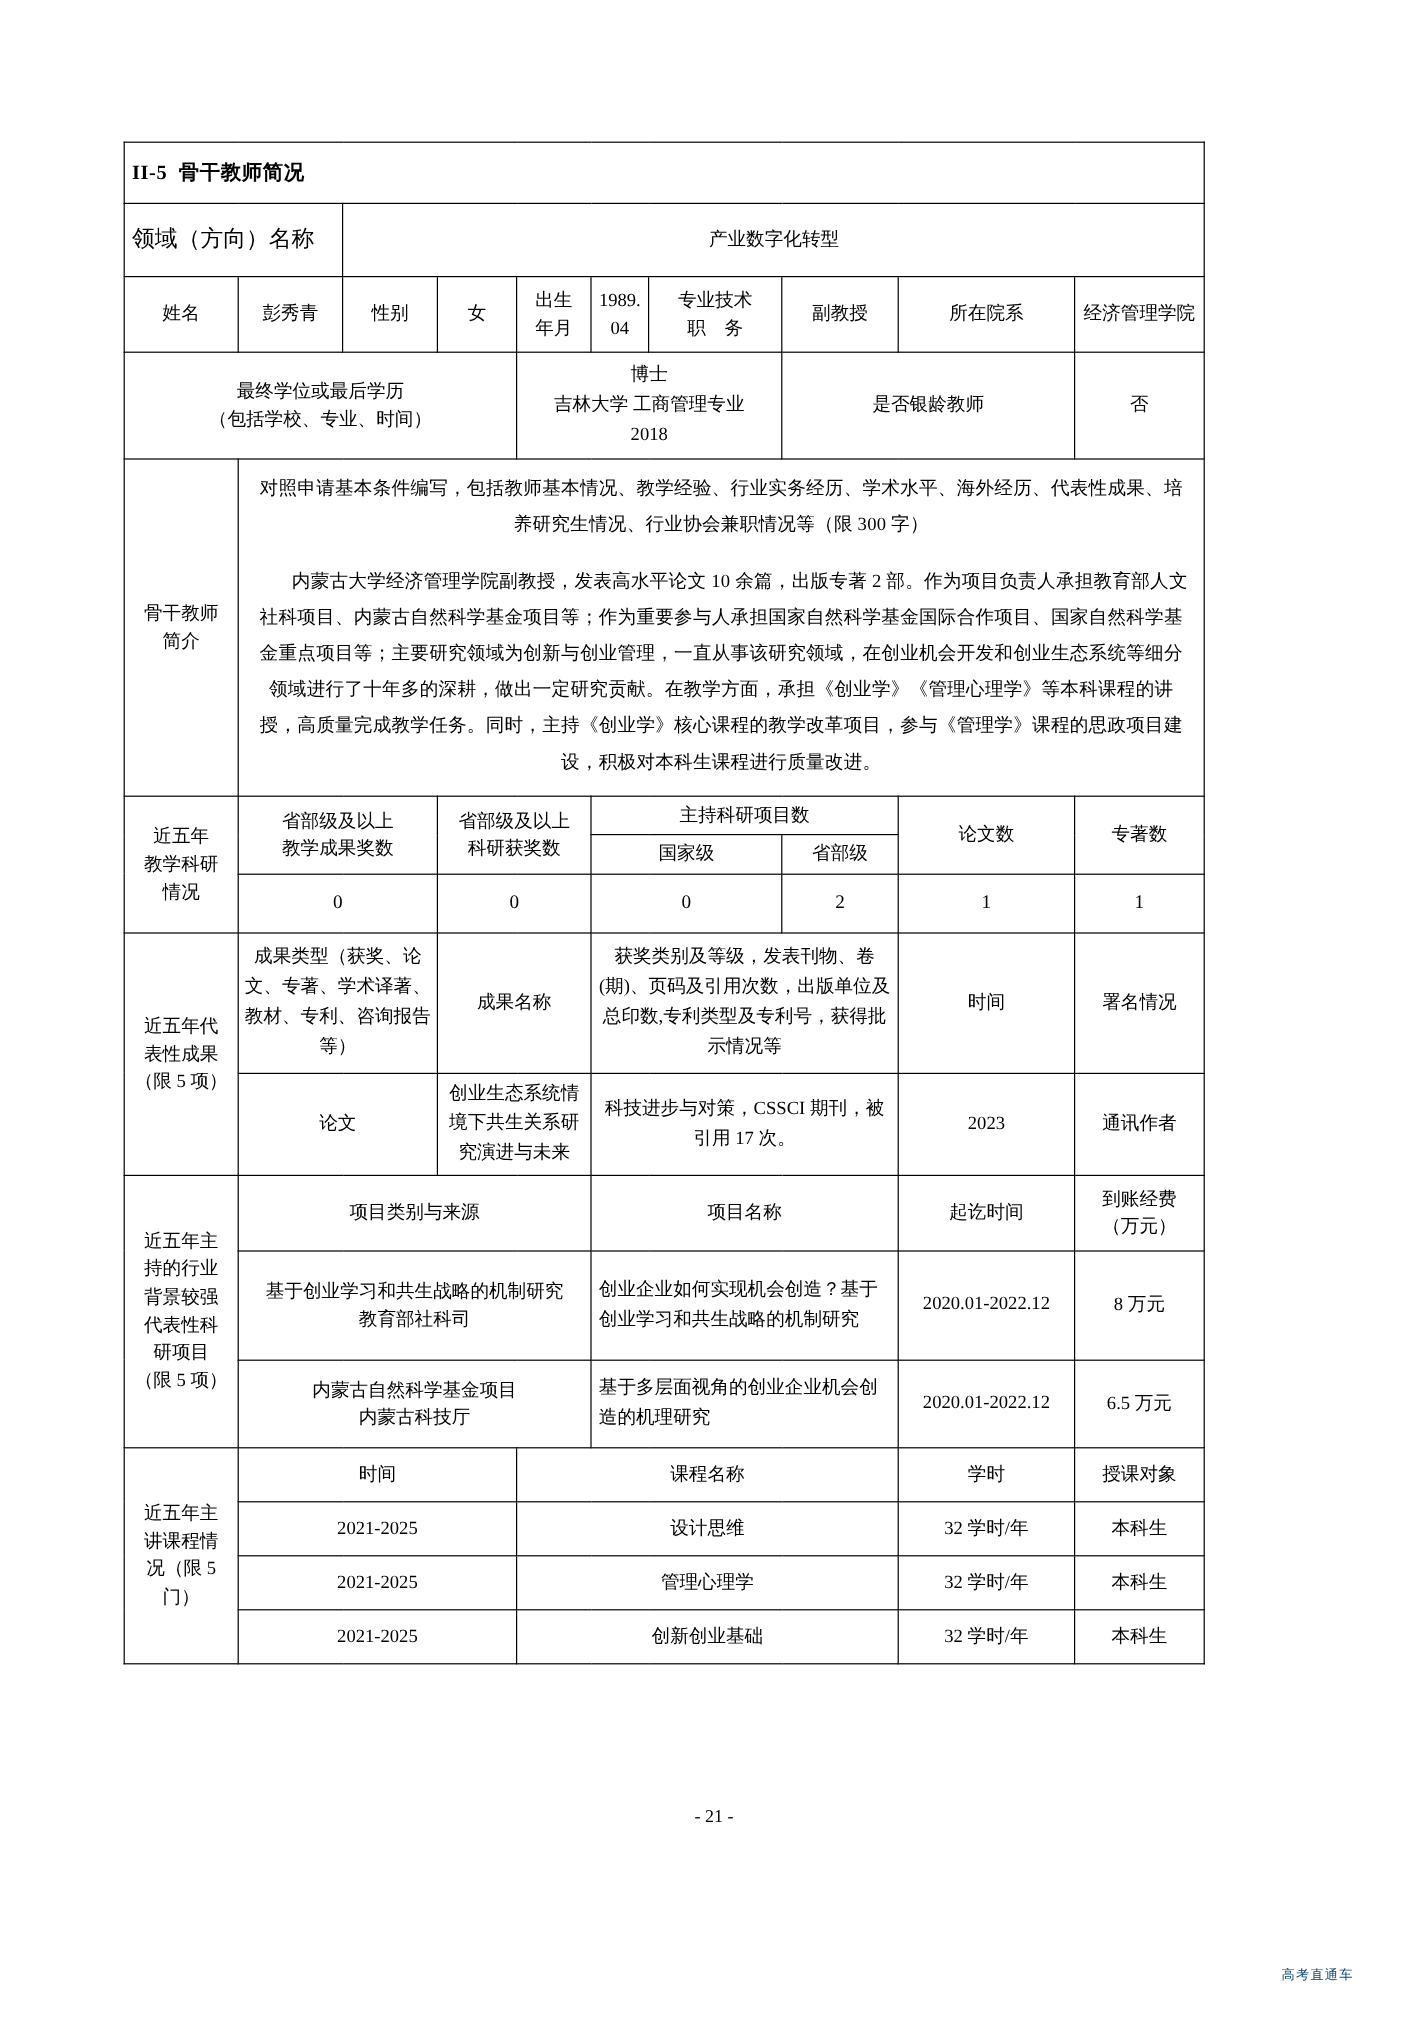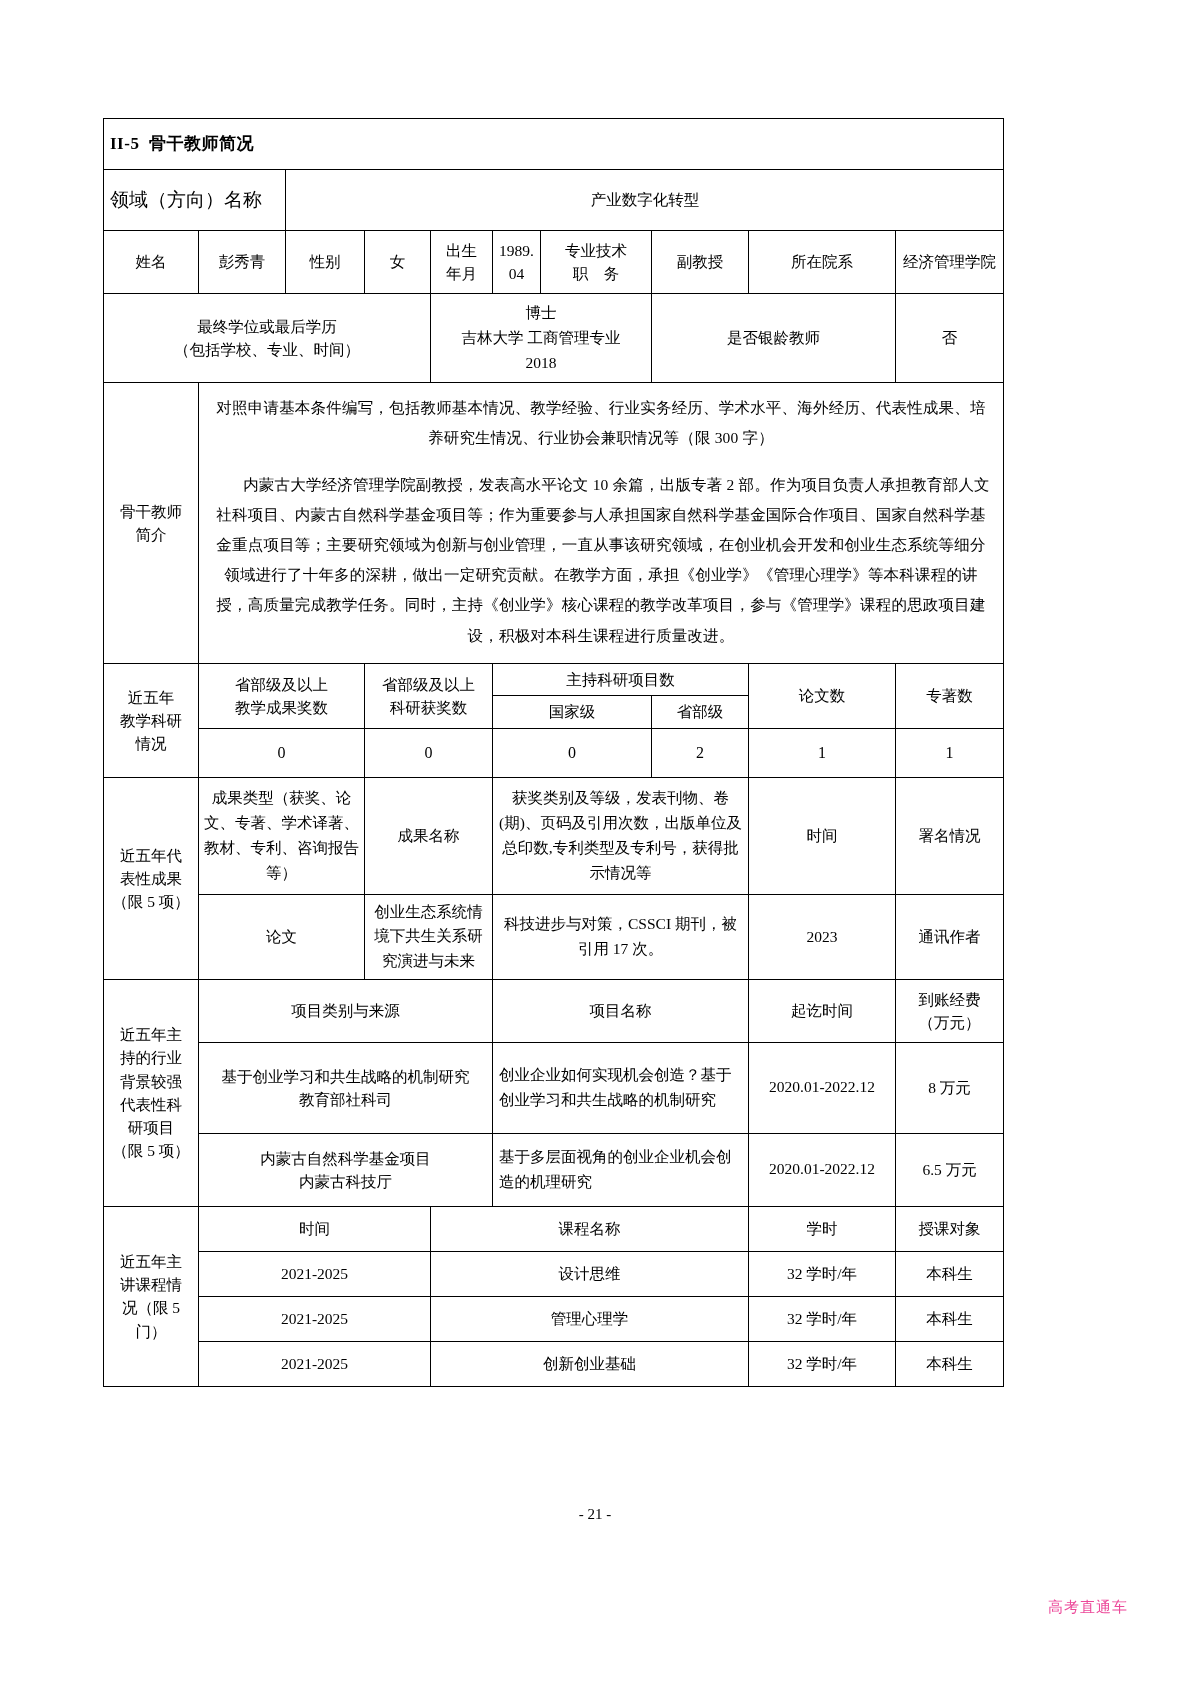--- a/index.html
+++ b/index.html
@@ -90,24 +90,24 @@
     top: 1466px;
     left: 0;
     width: 1190px;
     text-align: center;
     font-size: 15px;
     font-family: "Liberation Serif", "DejaVu Serif", serif;
     margin-top: 40px;
   }
   .watermark {
     position: absolute;
-    top: 1598px;
+    top: 1638px;
     right: 62px;
-    font-size: 15px;
-    color: #ec4899;
+    font-size: 11px;
+    color: #0c4a6e;
     font-family: "Liberation Sans", sans-serif;
     letter-spacing: 1px;
   }
   .small-pad { padding: 2px !important; }
   .cell-tight { line-height: 1.45; }
 </style>
 </head>
 <body>
 
 <div class="page">

